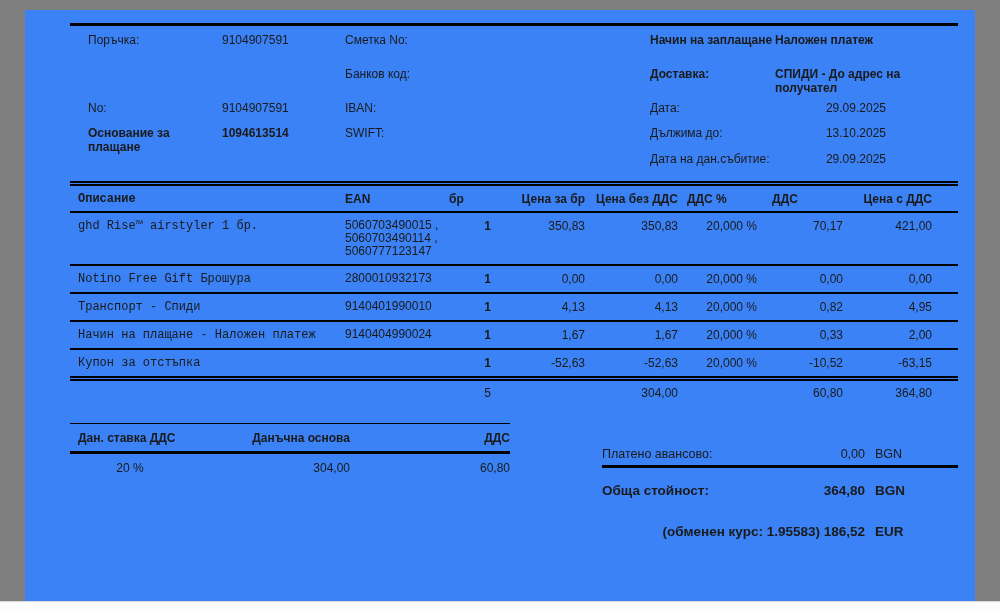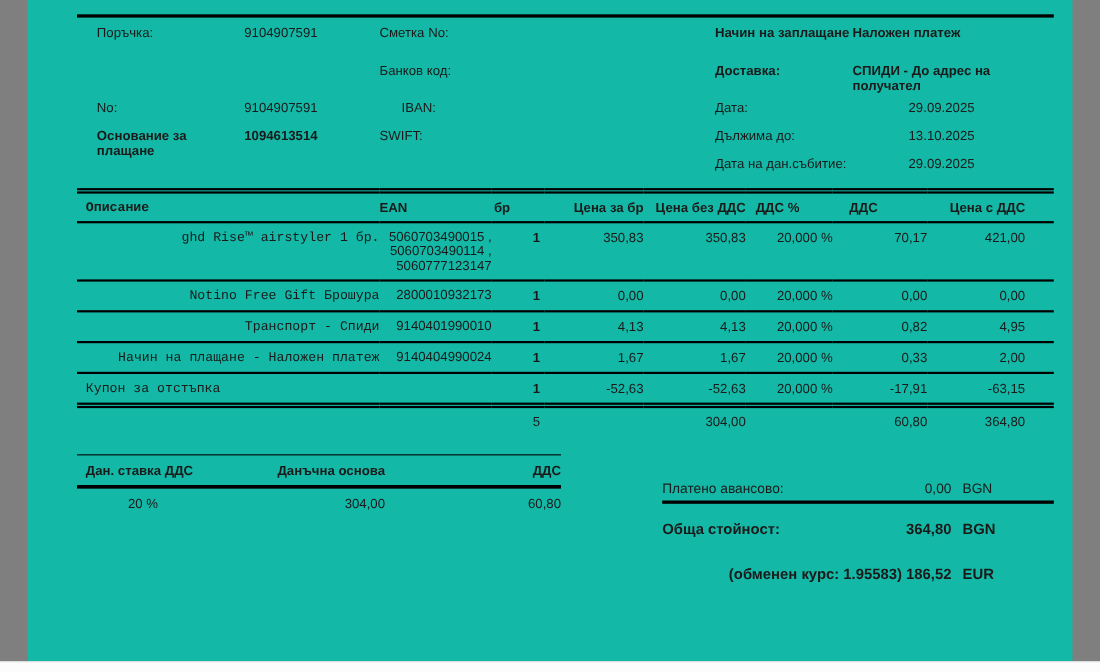--- a/index.html
+++ b/index.html
@@ -1,59 +1,59 @@
 <!DOCTYPE html>
 <html><head>
 <meta charset="utf-8">
 <style>
   * { margin:0; padding:0; box-sizing:border-box; }
   html,body { width:1000px; height:611px; overflow:hidden; }
   body { font-family:"Liberation Sans", sans-serif; color:#1a1a1a; background:#fbfbfb; }
 
   .viewport { position:relative; width:1000px; height:611px; }
   .canvas   { position:absolute; top:0; left:0; width:1000px; height:601px; background:#7f7f7f; }
-  .page     { position:absolute; top:0; left:25px; width:950px; height:601px; background:#14b8a6; }
+  .page     { position:absolute; top:10px; left:25px; width:950px; height:601px; background:#3b82f6; }
   .content  { position:absolute; top:13px; left:45px; width:888px; }
   .bottom-strip { position:absolute; top:601px; left:0; width:1000px; height:10px;
                   background:#fcfcfc; border-top:1px solid #d9d9d9; }
 
   .top-rule { height:3px; background:#000; margin-bottom:7px; }
 
   
   .header-grid { position:relative; height:148px; font-size:12px; line-height:14px; }
   .hrow  { position:absolute; white-space:nowrap; }
   .hrow .lbl, .hrow .val { display:inline-block; vertical-align:top; }
   .wrap  { white-space:normal; }
   .b     { font-weight:bold; }
 
   .h-order  { top:0;   left:18px; }
   .h-no     { top:68px; left:18px; }
   .h-basis  { top:93px; left:18px; }
   .h-order .lbl, .h-no .lbl, .h-basis .lbl { width:134px; }
 
   .h-acct   { top:0;    left:275px; }
   .h-bank   { top:34px; left:275px; }
-  .h-iban   { top:68px; left:275px;margin-left:20px; }
+  .h-iban   { top:68px; left:275px; }
   .h-swift  { top:93px; left:275px; }
 
   .h-paym   { top:0;    left:580px; }
   .h-deliv  { top:34px; left:580px; }
   .h-date   { top:68px; left:580px; }
   .h-due    { top:93px; left:580px; }
   .h-taxev  { top:119px; left:580px; }
   .h-paym .lbl, .h-deliv .lbl, .h-date .lbl, .h-due .lbl, .h-taxev .lbl { width:125px; }
   .h-paym .val, .h-deliv .val, .h-date .val, .h-due .val, .h-taxev .val { width:183px; }
   .val-date { text-align:right; padding-right:72px; }
 
   
   table { border-collapse:collapse; table-layout:fixed; }
   .items-table { width:888px; font-size:12px; border-top:5px double #000; }
   .items-table th { font-weight:bold; padding:6px 0 5px; border-bottom:2px solid #000; }
   .items-table td { padding:6px 0 6px; vertical-align:top; }
-  .items-table tbody tr.rowline td { border-bottom:2px solid #000;text-align:right; }
+  .items-table tbody tr.rowline td { border-bottom:2px solid #000; }
   .items-table tr.totals td { border-top:5px double #000; padding:5px 0 5px; }  .ar { text-align:right; }
   .c-desc  { padding-left:8px !important; text-align:left;font-family:Liberation Mono, monospace; }
   .c-ean   { text-align:left; white-space:pre-line; line-height:13px; }
   .c-qty   { text-align:right; padding-right:4px !important; }
   th.c-qty { text-align:left; padding-left:2px !important; }
   .c-unit  { text-align:right; }
   .c-net   { text-align:right; }
   .c-vatp  { text-align:right; }
   th.c-vatp{ text-align:left; padding-left:9px !important; }
   .c-vat   { text-align:right; }
@@ -191,21 +191,21 @@
               <td class="c-vat">0,33</td>
               <td class="c-gross">2,00</td>
             </tr>
             <tr>
               <td class="c-desc">Купон за отстъпка</td>
               <td class="c-ean"></td>
               <td class="c-qty b">1</td>
               <td class="c-unit">-52,63</td>
               <td class="c-net">-52,63</td>
               <td class="c-vatp">20,000 %</td>
-              <td class="c-vat">-17,91</td>
+              <td class="c-vat">-10,52</td>
               <td class="c-gross">-63,15</td>
             </tr>
             <tr class="totals">
               <td class="c-desc"></td>
               <td class="c-ean"></td>
               <td class="c-qty">5</td>
               <td class="c-unit"></td>
               <td class="c-net">304,00</td>
               <td class="c-vatp"></td>
               <td class="c-vat">60,80</td>

